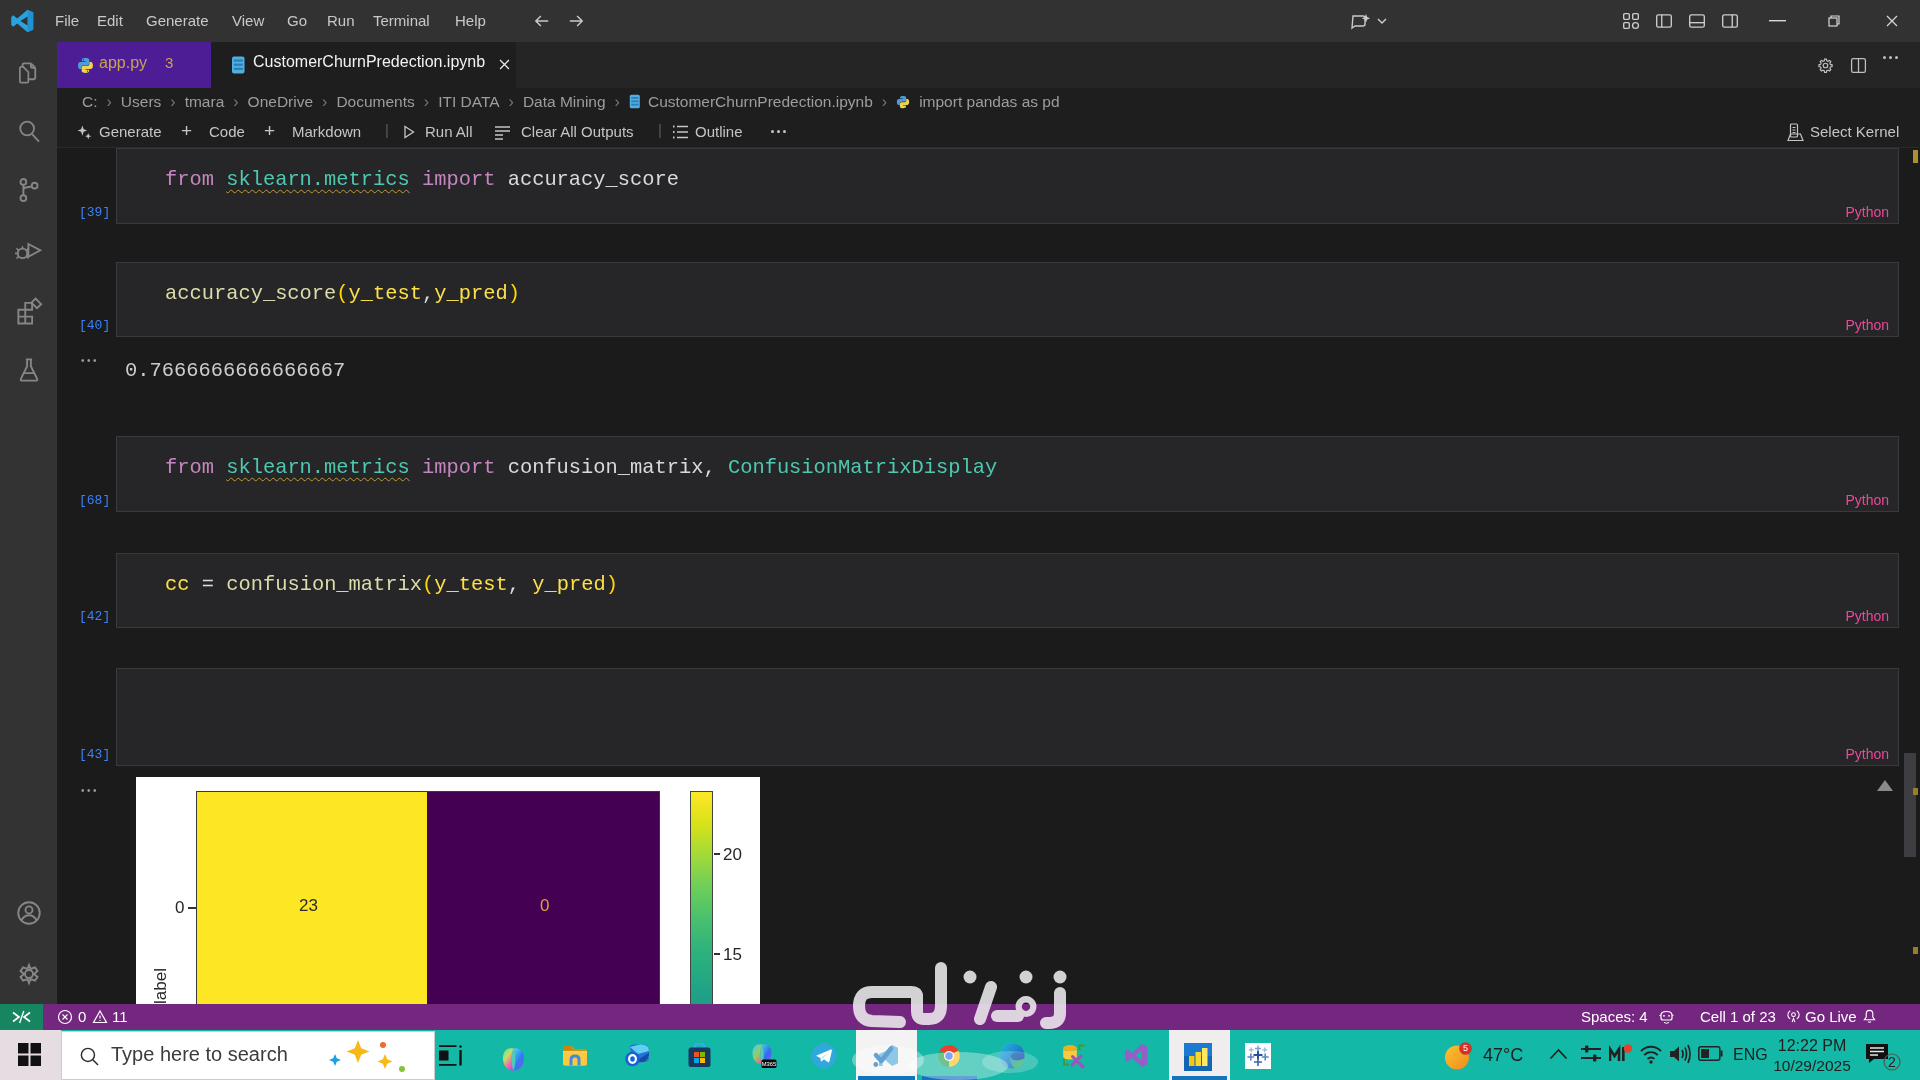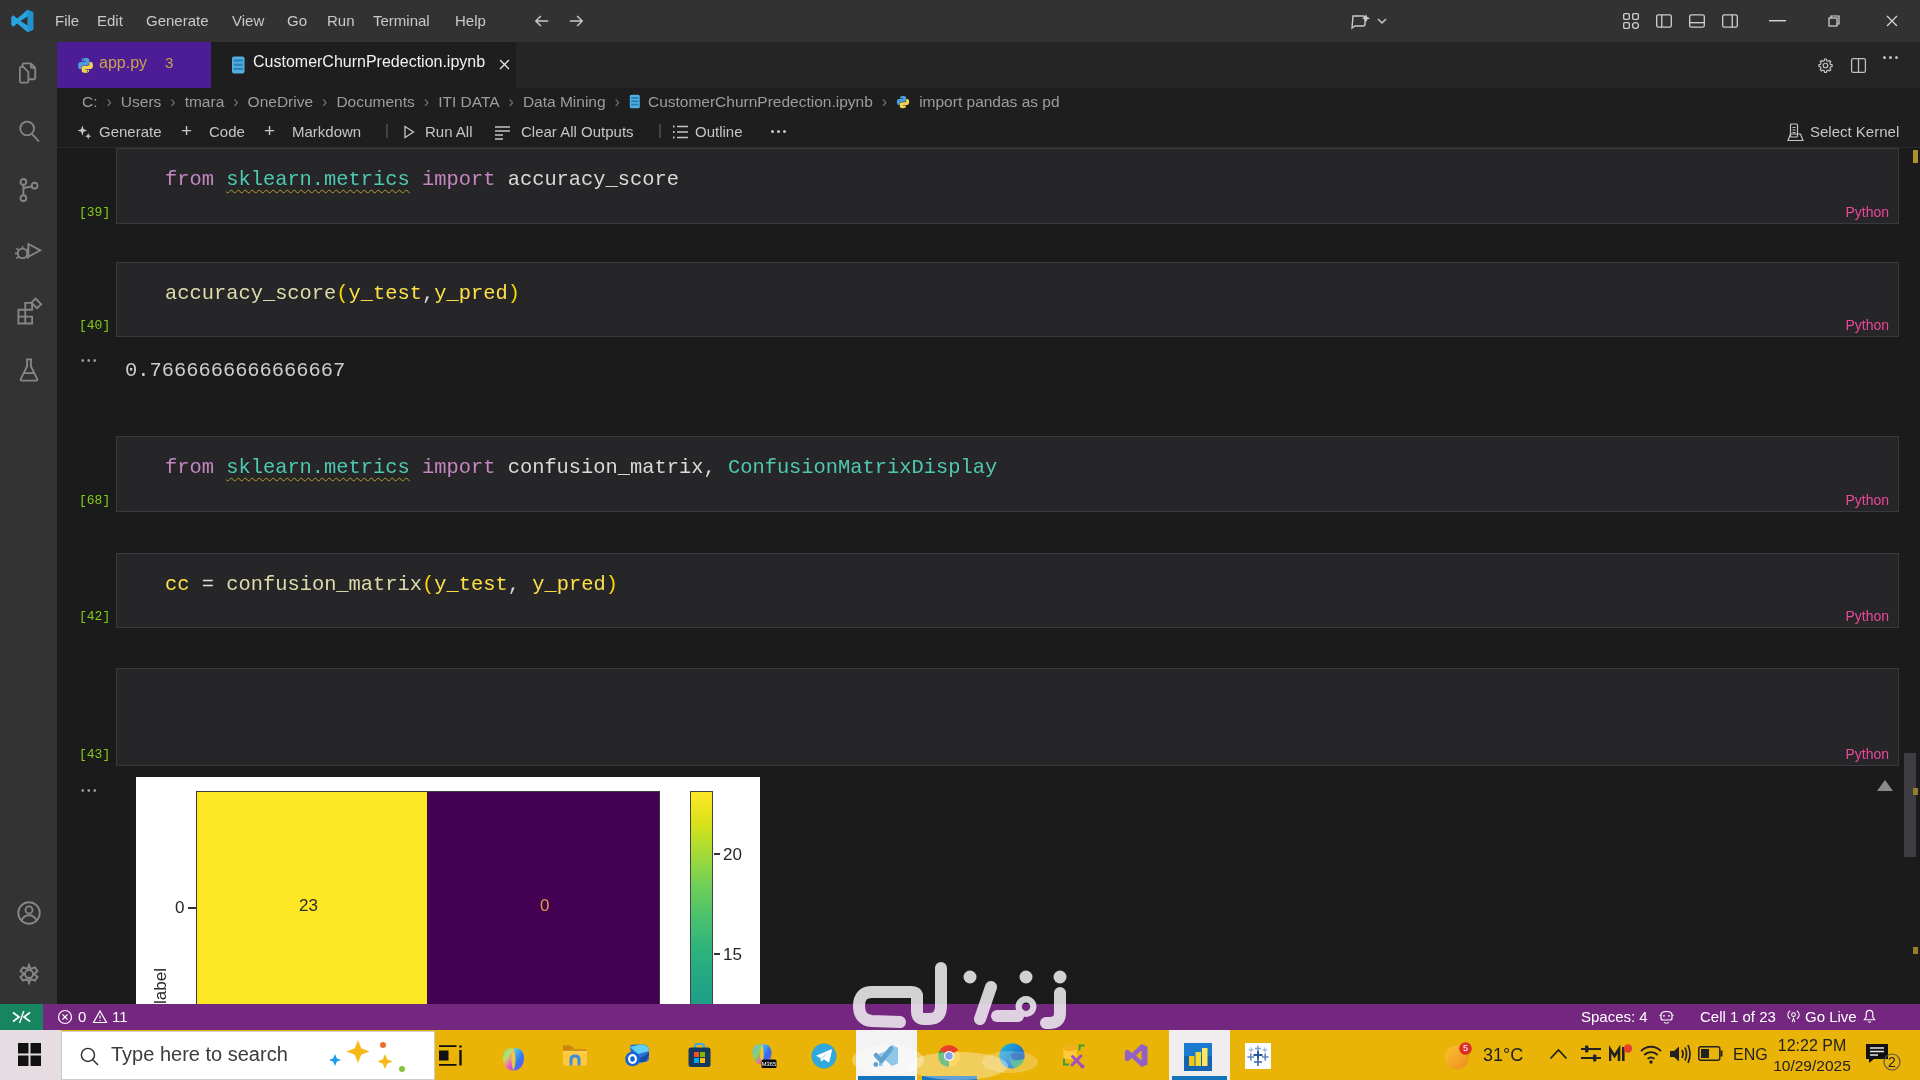--- a/index.html
+++ b/index.html
@@ -22,34 +22,34 @@
   #nbtoolbar { position:absolute; left:57px; top:116px; width:1863px; height:32px; background:#1e1e1f; border-bottom:1px solid #2b2b2c; color:#c5c5c5; font-size:15px; }
 
   
   #activitybar { position:absolute; left:0; top:42px; width:57px; height:962px; background:#333334; }
 
   
   #notebook { position:absolute; left:57px; top:148px; width:1863px; height:856px; background:#1b1b1c; overflow:hidden; }
   .cell { position:absolute; left:59px; width:1783px; background:#262628; border:1px solid #3a3a3e; }
   .code { position:absolute; left:48px; top:16px; font-family:"Liberation Mono", monospace; font-size:20.4px; line-height:30px; white-space:pre; color:#d4d4d4; }
   .pylabel { position:absolute; right:9px; bottom:3px; font-size:14px; color:#ec4899; font-family:"Liberation Sans", sans-serif; }
-  .execlbl { position:absolute; left:-38px; width:30px; bottom:3px; font-family:"Liberation Mono", monospace; font-size:13px; color:#84cc16; text-align:right; }
+  .execlbl { position:absolute; left:-38px; width:30px; bottom:3px; font-family:"Liberation Mono", monospace; font-size:13px; color:#3b82f6; text-align:right; }
   .k { color:#C586C0; } .m { color:#4EC9B0; } .f { color:#DCDCAA; } .v { color:#fde047; }
   .g { color:#FFD700; } .w { color:#dadada; }
   .sq { text-decoration: underline wavy #b89f2e 1px; text-underline-offset:4px; }
   .dots3 { position:absolute; left:24px; width:20px; color:#9a9a9a; font-size:10px; letter-spacing:2.5px; }
   .bc { margin-right:9px; } .sep { margin-right:9px; color:#767676; font-size:16px; }
   #nbtoolbar div { font-size:15px; }
 
   
   #statusbar { position:absolute; left:0; top:1004px; width:1920px; height:26px; background:#74277e; color:#ffffff; font-size:15px; }
   #remote { position:absolute; left:0; top:0; width:43px; height:26px; background:#17855f; }
 
   
-  #taskbar { position:absolute; left:0; top:1030px; width:1920px; height:50px; background:#eab308; }
+  #taskbar { position:absolute; left:0; top:1030px; width:1920px; height:50px; background:#14b8a6; }
   #tbsearch { position:absolute; left:61px; top:1px; width:374px; height:49px; background:#ffffff; border:1px solid #cccccc; }
 </style>
 </head>
 <body>
 <div id="page">
   <div id="titlebar">
     <svg class="abs" style="left:11px;top:9px" width="23" height="24" viewBox="0 0 100 100">
       <path fill="#27a3de" fill-rule="evenodd" d="M72 1 L97 12 V88 L72 99 L27 61 L10 75 L1 67 V33 L10 25 L27 39 Z M72 30 L41 50 L72 70 Z"></path>
       <path fill="#1b82c4" d="M72 1 L97 12 V88 L72 99 Z" opacity="0.5"></path>
     </svg>
@@ -502,21 +502,21 @@
       <defs>
           <linearGradient id="wg" x1="0" y1="0" x2="1" y2="1">
             <stop offset="0" stop-color="#fdc32f"></stop>
             <stop offset="1" stop-color="#ec8b1e"></stop>
           </linearGradient>
         </defs>
       <circle cx="13" cy="15.5" r="12" fill="url(#wg)"></circle>
       <circle cx="21.5" cy="6.5" r="6.3" fill="#d93025"></circle>
       <text x="21.5" y="9.3" font-size="9" fill="#ffffff" text-anchor="middle" font-family="Liberation Sans">5</text>
     </svg>
-    <div class="abs" style="left:1483px;top:15px;font-size:18px;color:#1f1f1f">31°C</div>
+    <div class="abs" style="left:1483px;top:15px;font-size:18px;color:#1f1f1f">47°C</div>
     <svg class="abs" style="left:1549px;top:18px" width="19" height="12" viewBox="0 0 19 12" fill="none" stroke="#222" stroke-width="1.8">
         <path d="M1.5 10.5 L9.5 2 L17.5 10.5"></path>
       </svg>
     <svg class="abs" style="left:1580px;top:13px" width="22" height="22" viewBox="0 0 22 22" fill="#222">
       <rect x="1" y="5" width="20" height="2"></rect>
         <rect x="1" y="14" width="20" height="2"></rect>
       <rect x="5" y="2.5" width="3.4" height="7" rx="1"></rect>
         <rect x="13" y="11.5" width="3.4" height="7" rx="1"></rect>
     </svg>
     <svg class="abs" style="left:1609px;top:14px" width="24" height="20" viewBox="0 0 24 20">

